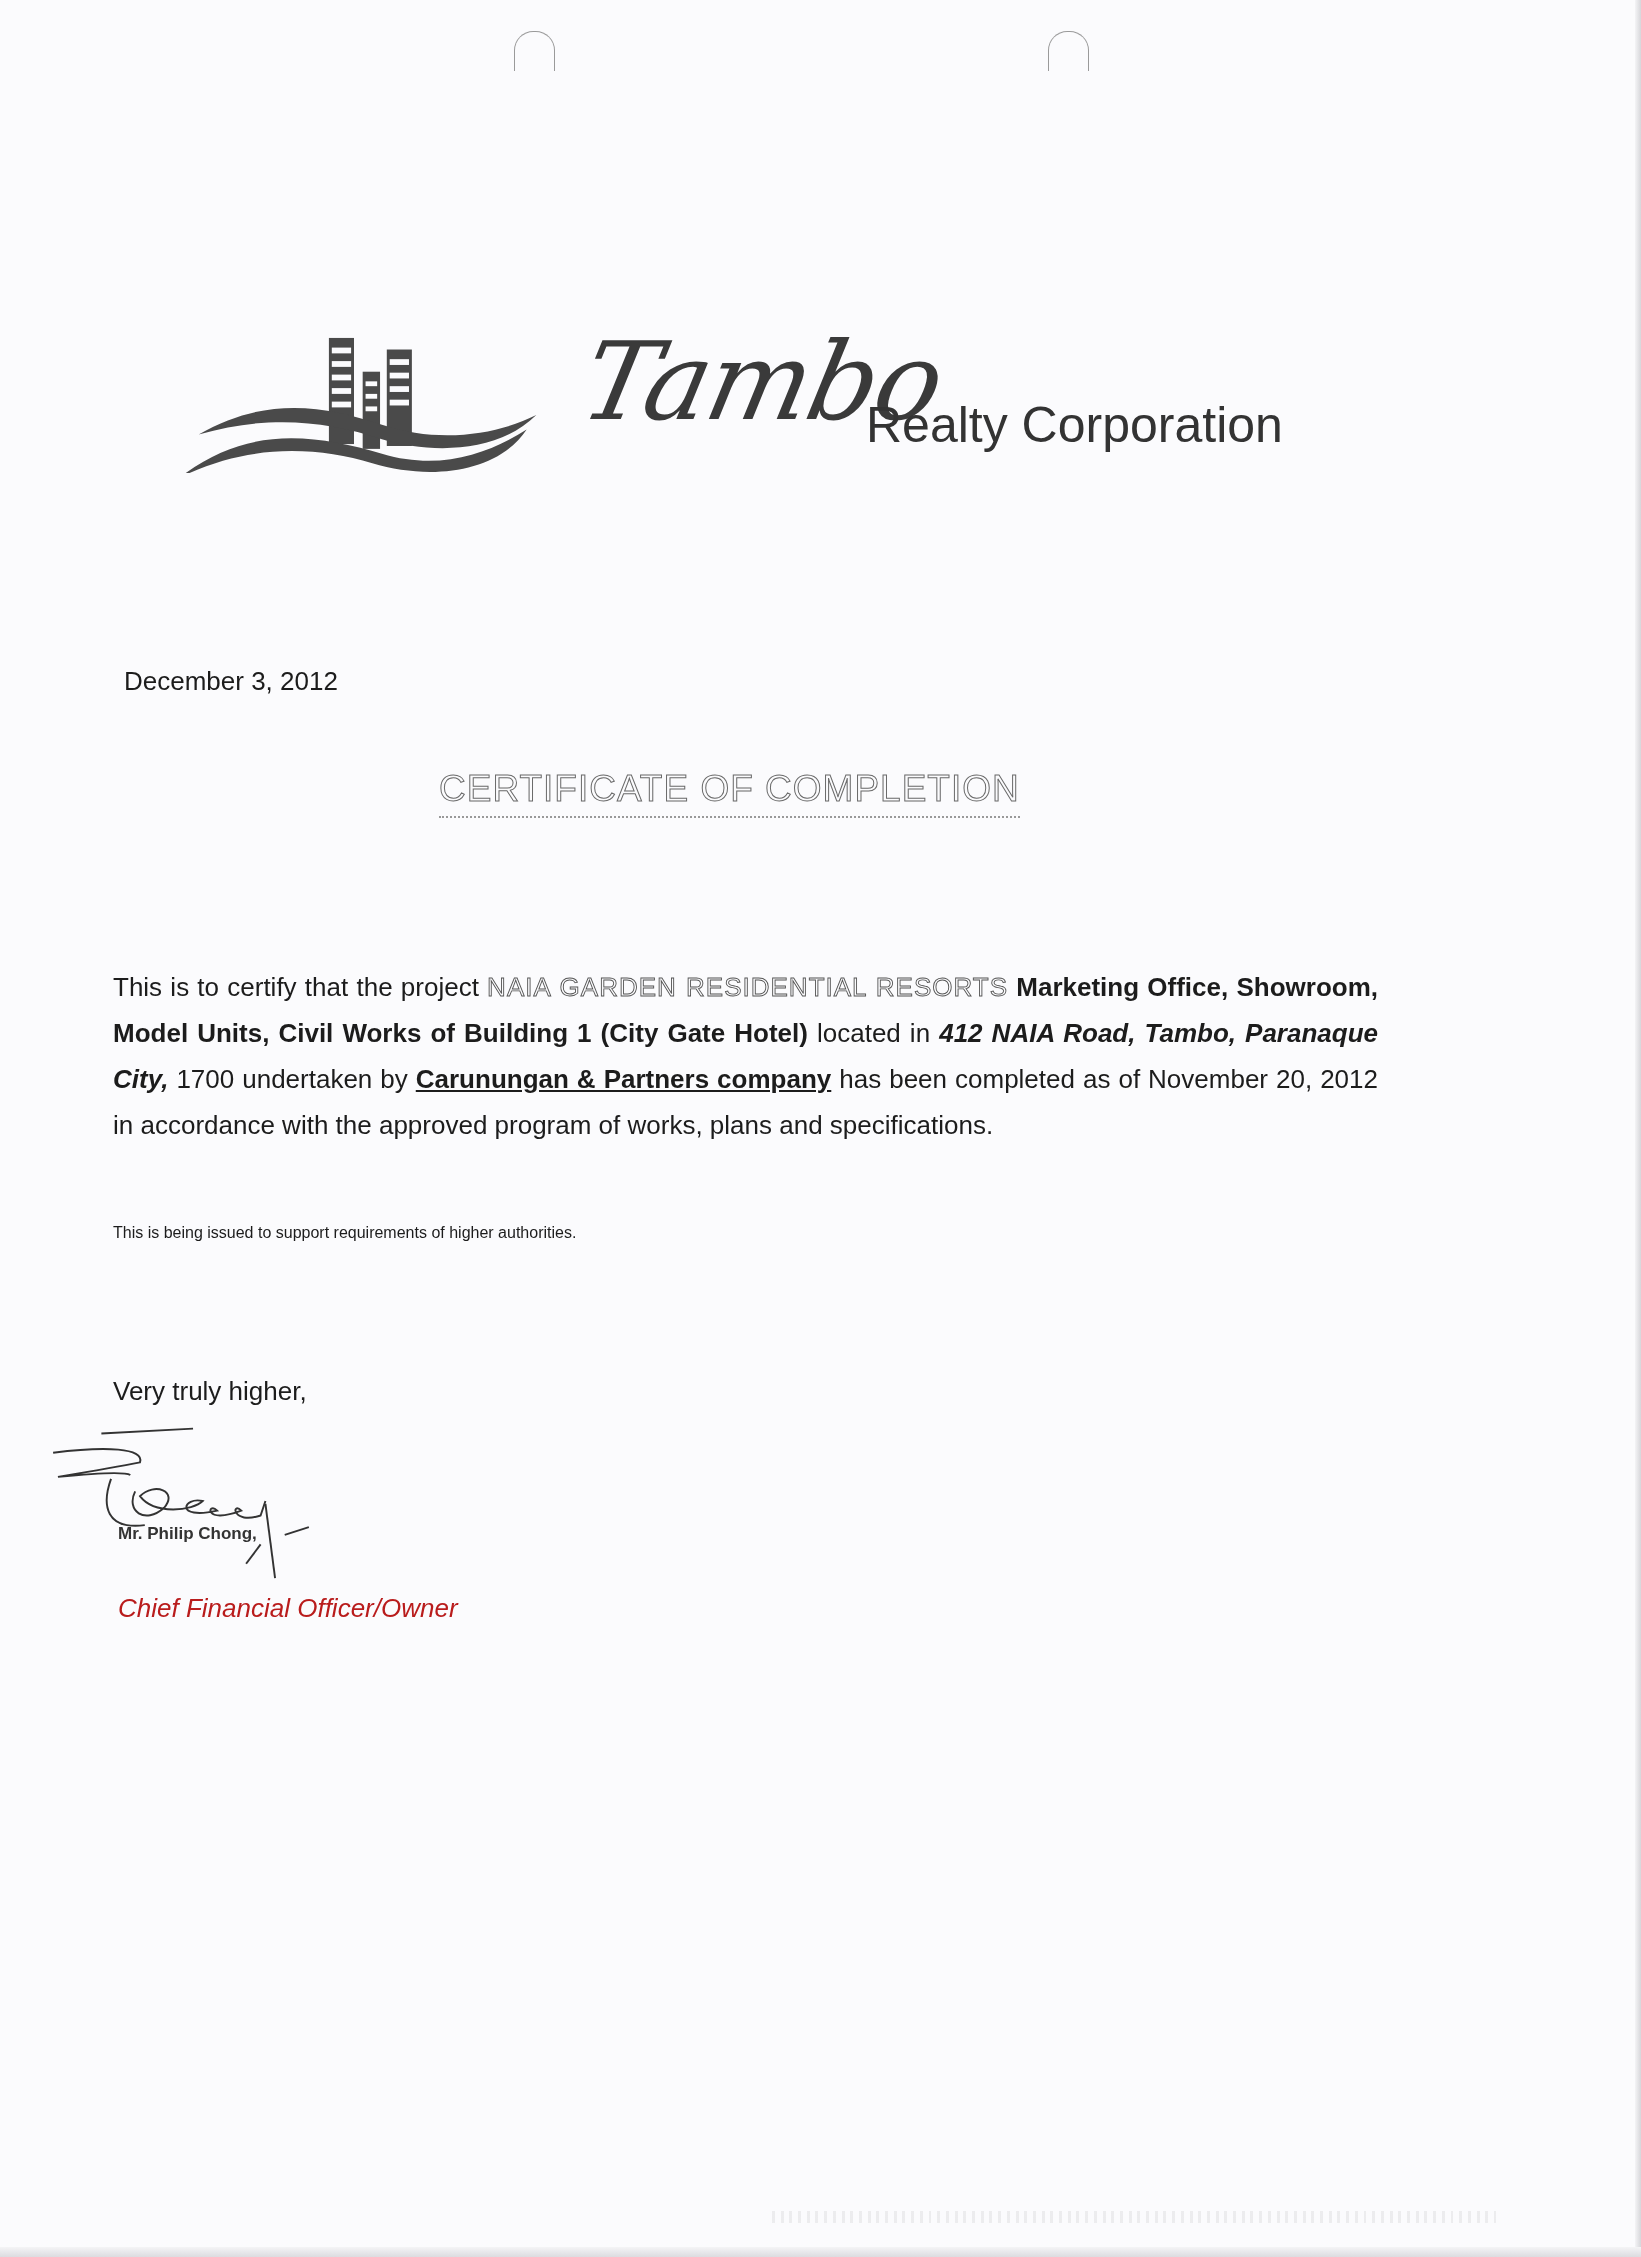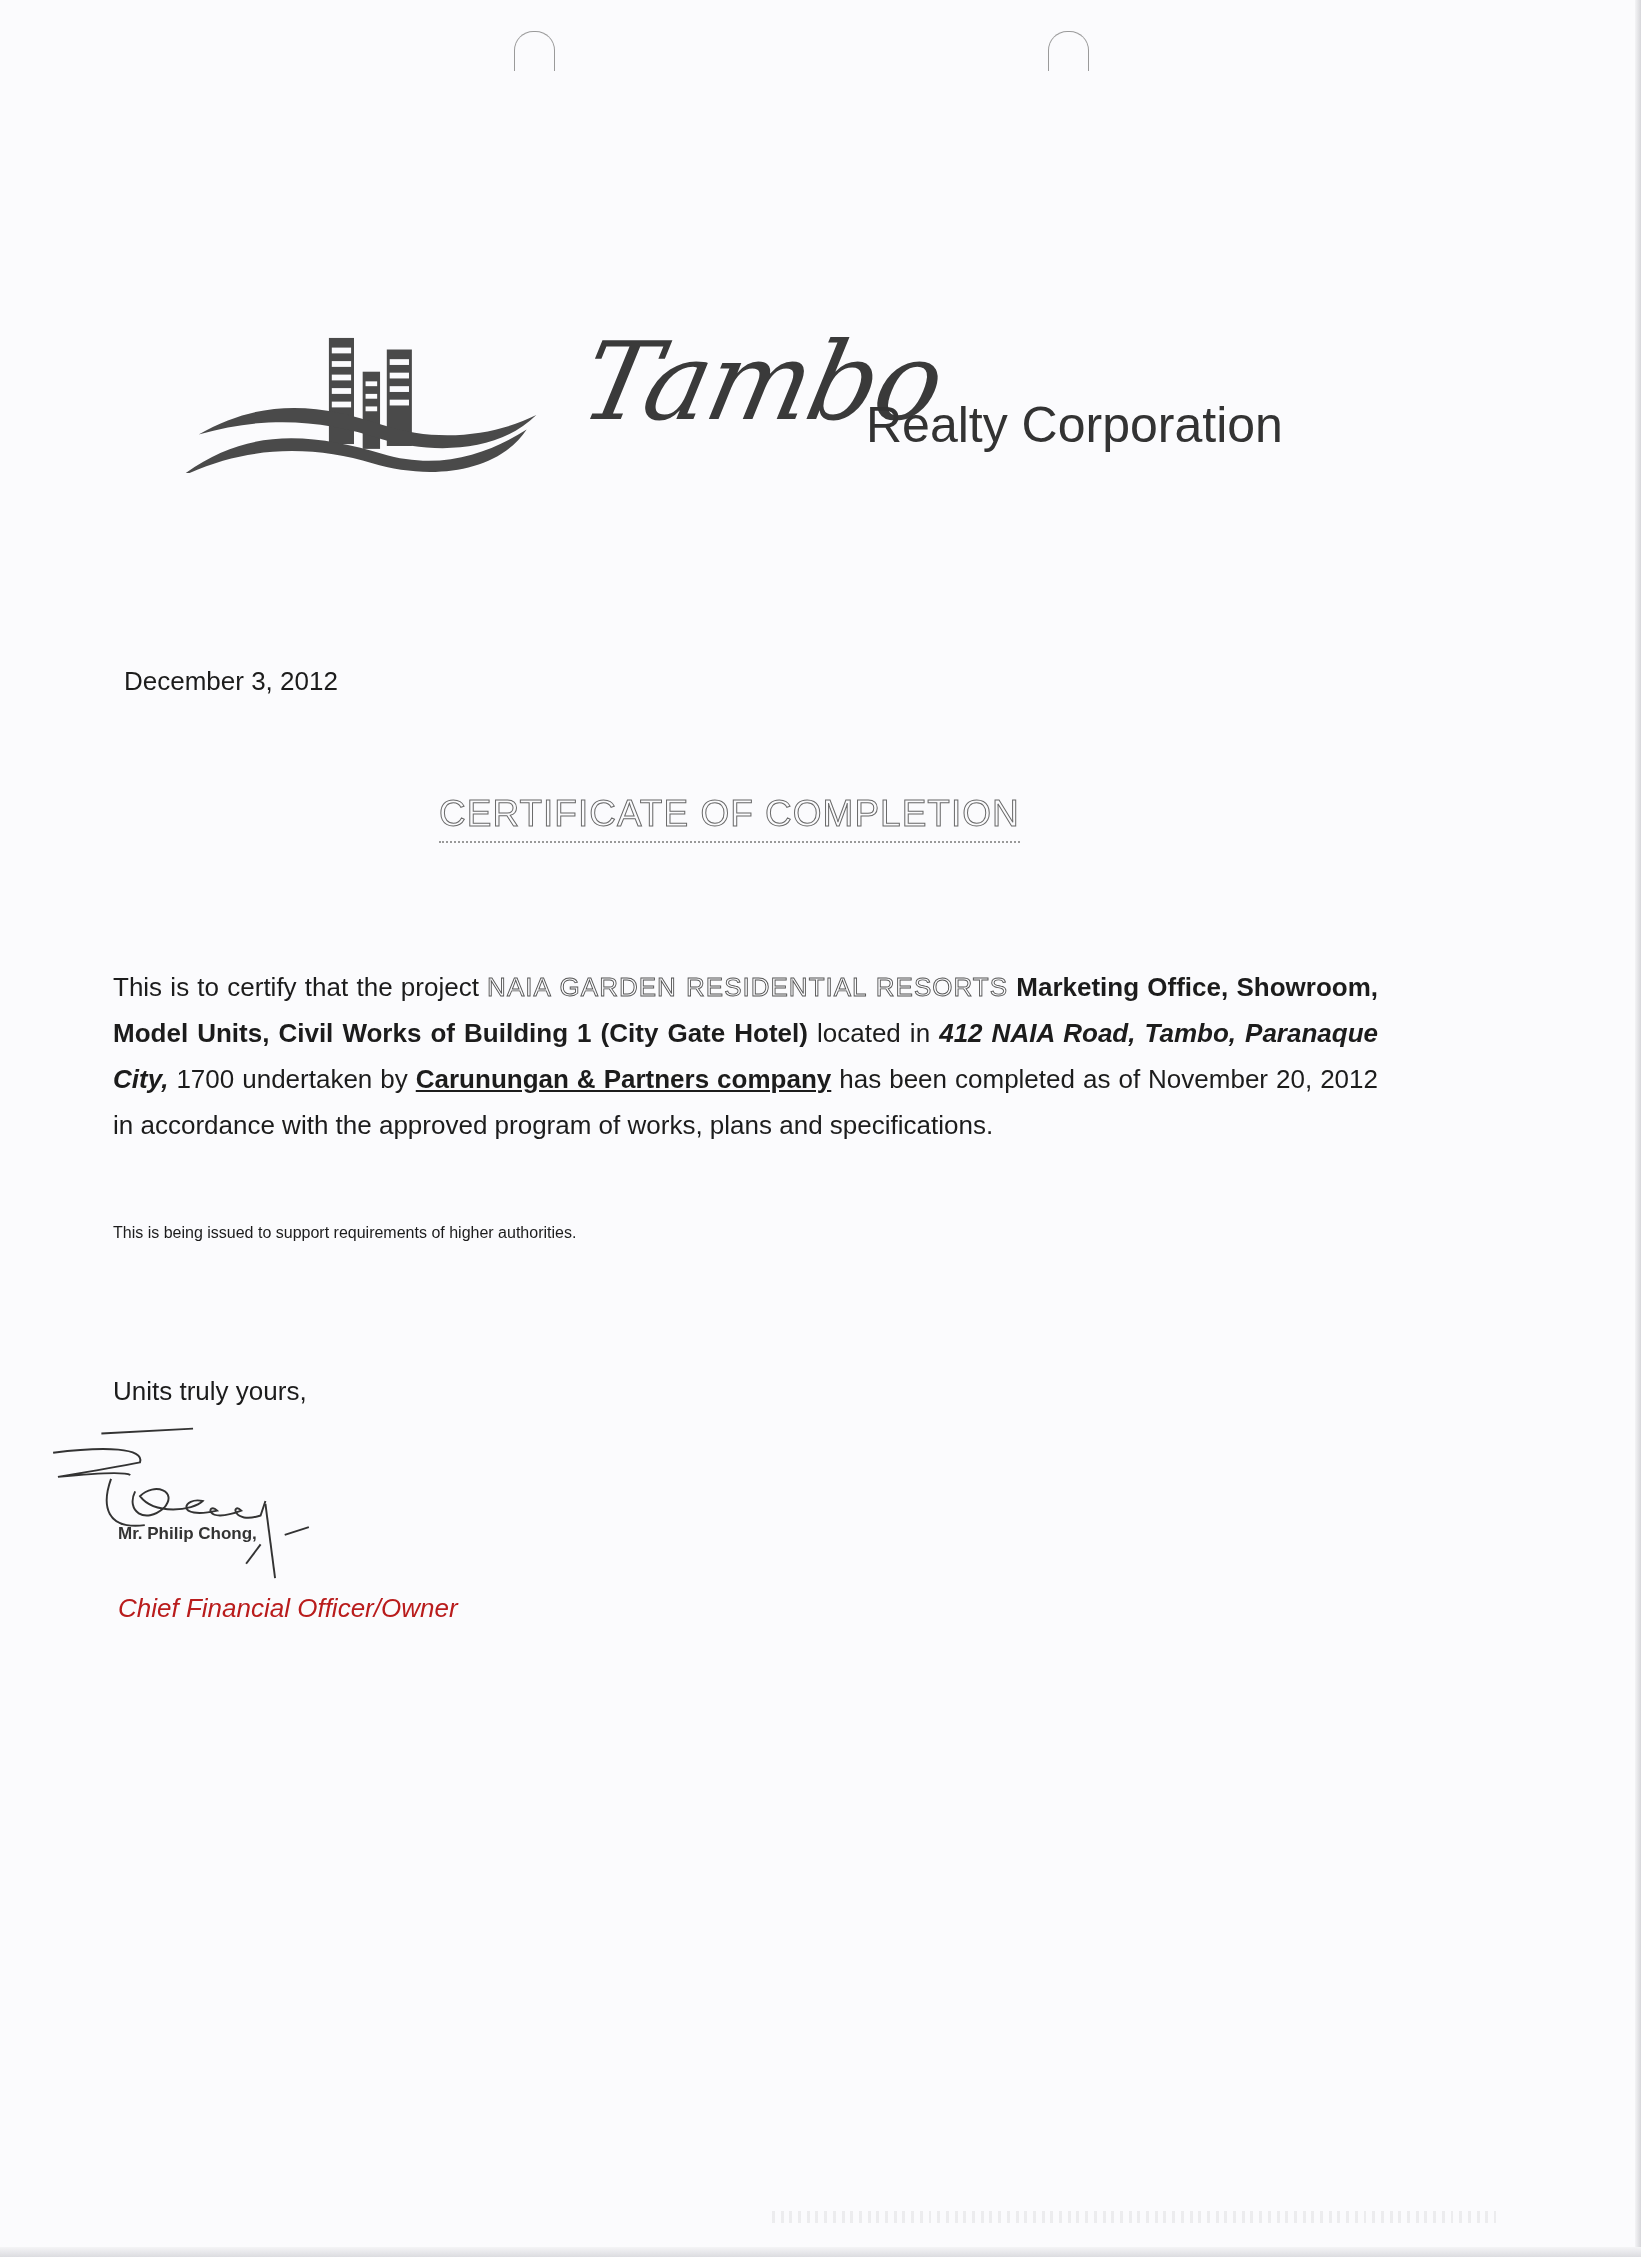--- a/index.html
+++ b/index.html
@@ -20,21 +20,21 @@
   .letterhead { position: absolute; left: 179px; top: 309px; width: 1159px; height: 164px; }
   .logo { position: absolute; left: 0; top: 0; width: 377px; height: 164px; }
   .brand-script { position: absolute; left: 406px; top: 9.7px;
     font-family: "DejaVu Serif", serif; font-style: italic; font-size: 108px;
     color: #3a3a3a; letter-spacing: -1.9px; transform: skewX(-12deg); }
   .brand-rest { position: absolute; left: 687px; top: 87px;
     font-family: Liberation Sans, sans-serif; font-size: 50px; color: #333; }
 
   .date { position: absolute; left: 124px; top: 666px; font-size: 26px; }
 
-  .title { position: absolute; left: 439px; top: 793px; font-size: 37px;
+  .title { position: absolute; left: 439px; top: 768px; font-size: 37px;
     color: #777; letter-spacing: 1px;
     -webkit-text-stroke: 1px #6a6a6a; color: transparent;
     border-bottom: 2.9px dotted #999; padding-bottom: 5.8px; }
 
   .body-text { position: absolute; left: 113px; top: 964px; width: 1265px;
     font-size: 26px; line-height: 46px; text-align: justify; }
   .body-text .caps { font-weight: normal; color: transparent; -webkit-text-stroke: 0.9px #555; letter-spacing: 1px; }
   .body-text b { font-weight: bold; }
   .body-text .bi { font-weight: bold; font-style: italic; }
   .body-text u { font-weight: bold; text-decoration: underline; }
@@ -85,21 +85,21 @@
 </div>
 
 <div class="date">December 3, 2012</div>
 
 <div class="title">CERTIFICATE OF COMPLETION</div>
 
 <div class="body-text"><span>This is to certify that the project </span><span class="caps">NAIA GARDEN RESIDENTIAL RESORTS</span><b> Marketing Office, Showroom, Model Units, Civil Works of Building 1 (City Gate Hotel)</b><span> located in </span><span class="bi">412 NAIA Road, Tambo, Paranaque City,</span><span> 1700 undertaken by </span><u>Carunungan &amp; Partners company</u><span> has been completed as of November 20, 2012 in accordance with the approved program of works, plans and specifications.</span></div>
 
 <div class="para2">This is being issued to support requirements of higher authorities.</div>
 
-<div class="closing">Units truly yours,</div>
+<div class="closing">Very truly higher,</div>
 
 <svg class="signature" viewBox="0 0 360 200" fill="none" stroke="#333" stroke-width="2">
   <path d="M55,15 L150,10"></path>
   <path d="M5,35 C60,28 100,30 95,45 C70,50 40,55 10,60 C50,56 80,55 85,58"></path>
   <path d="M65,62 C55,90 60,115 100,110"></path>
   <path d="M90,75 C80,95 100,110 120,92 C135,75 110,65 95,80 C110,100 150,95 160,85 C140,80 130,105 175,95 C165,85 160,110 200,95 C190,85 190,110 220,100 L225,85"></path>
   <path d="M225,88 L235,165"></path>
   <path d="M205,150 L220,130"></path>
   <path d="M245,120 L270,112"></path>
 </svg>

